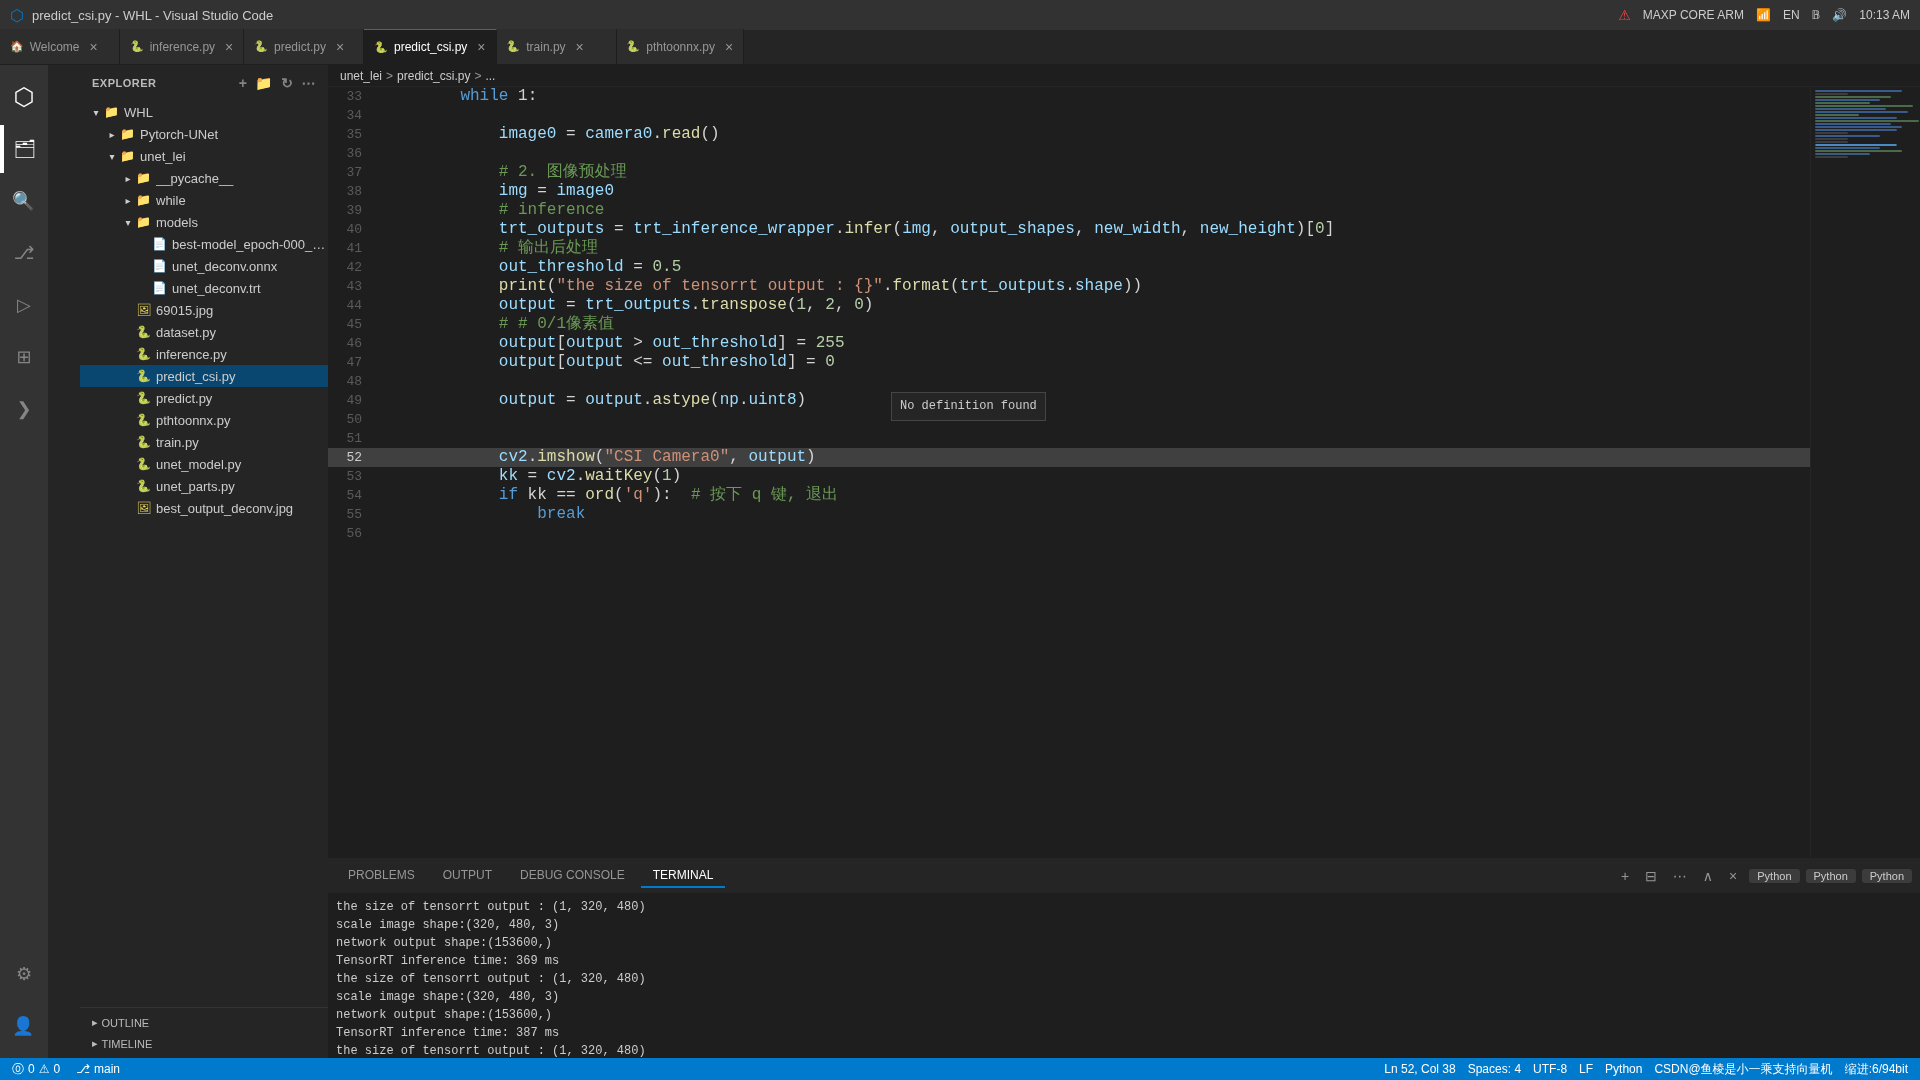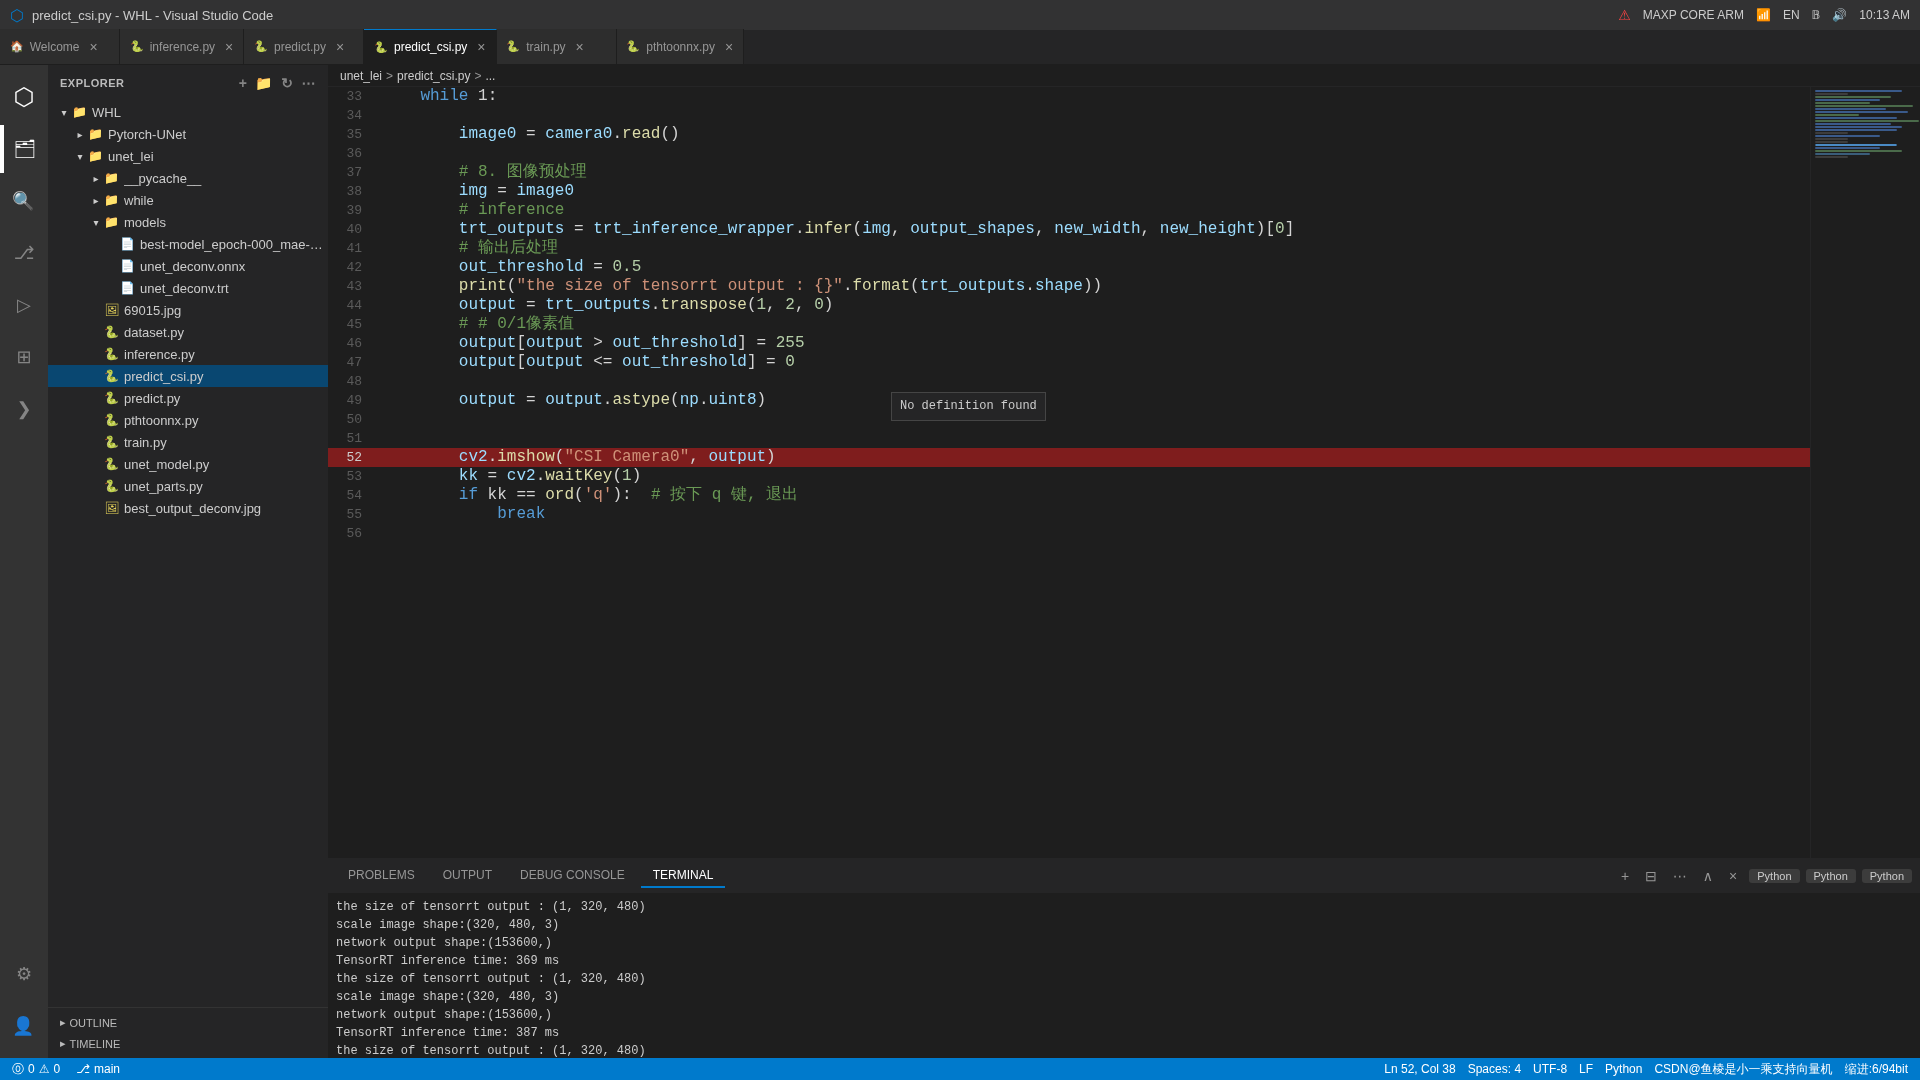--- a/index.html
+++ b/index.html
@@ -124,20 +124,21 @@
     }
 
     
     #sidebar {
       width: 280px;
       background: #252526;
       display: flex;
       flex-direction: column;
       flex-shrink: 0;
       overflow: hidden;
+      padding-left: 32px;
     }
     #sidebar-header {
       padding: 10px 12px;
       font-size: 11px;
       font-weight: bold;
       color: #bbbbbb;
       letter-spacing: 0.5px;
       display: flex;
       align-items: center;
       justify-content: space-between;
@@ -233,20 +234,21 @@
 
     #code-container {
       padding: 0;
       overflow: hidden;
     }
 
     .code-line {
       display: flex;
       align-items: stretch;
       min-height: 19px;
+      gap: 40px;
     }
     .line-number {
       width: 50px;
       text-align: right;
       padding-right: 16px;
       color: #5a5a5a;
       user-select: none;
       flex-shrink: 0;
       font-size: 13px;
       line-height: 19px;
@@ -263,21 +265,21 @@
     .kw { color: #569cd6; }
     .fn { color: #dcdcaa; }
     .str { color: #ce9178; }
     .comment { color: #6a9955; }
     .num { color: #b5cea8; }
     .var { color: #9cdcfe; }
     .op { color: #d4d4d4; }
     .bracket { color: #d4d4d4; }
     .plain { color: #d4d4d4; }
     .highlight-line {
-      background: #7f1d1d;
+      background: #404040;
     }
 
     
     #tooltip {
       position: absolute;
       background: #252526;
       border: 1px solid #454545;
       color: #cccccc;
       padding: 4px 8px;
       font-size: 12px;
@@ -673,21 +675,21 @@
             <span class="line-content">        <span class="var">image0</span><span class="op"> = </span><span class="var">camera0</span><span class="plain">.</span><span class="fn">read</span><span class="bracket">()</span></span>
           </div>
 
           <div class="code-line">
             <span class="line-number">36</span>
             <span class="line-content"></span>
           </div>
 
           <div class="code-line">
             <span class="line-number">37</span>
-            <span class="line-content">        <span class="comment"># 8. 图像预处理</span></span>
+            <span class="line-content">        <span class="comment"># 2. 图像预处理</span></span>
           </div>
 
           <div class="code-line">
             <span class="line-number">38</span>
             <span class="line-content">        <span class="var">img</span><span class="op"> = </span><span class="var">image0</span></span>
           </div>
 
           <div class="code-line">
             <span class="line-number">39</span>
             <span class="line-content">        <span class="comment"># inference</span></span>

